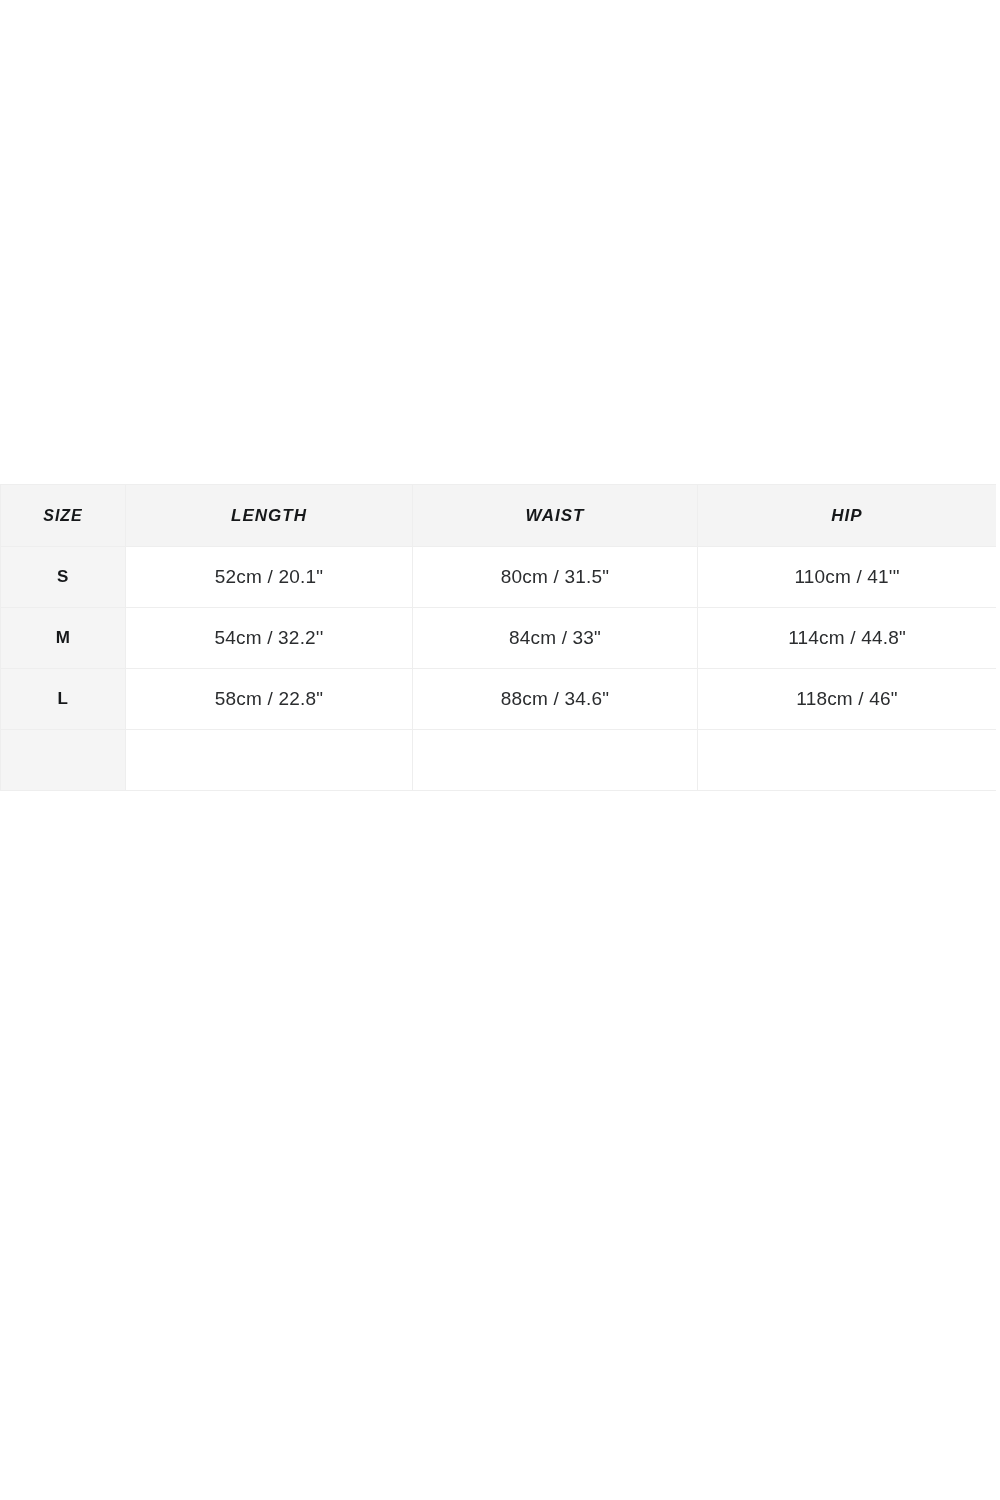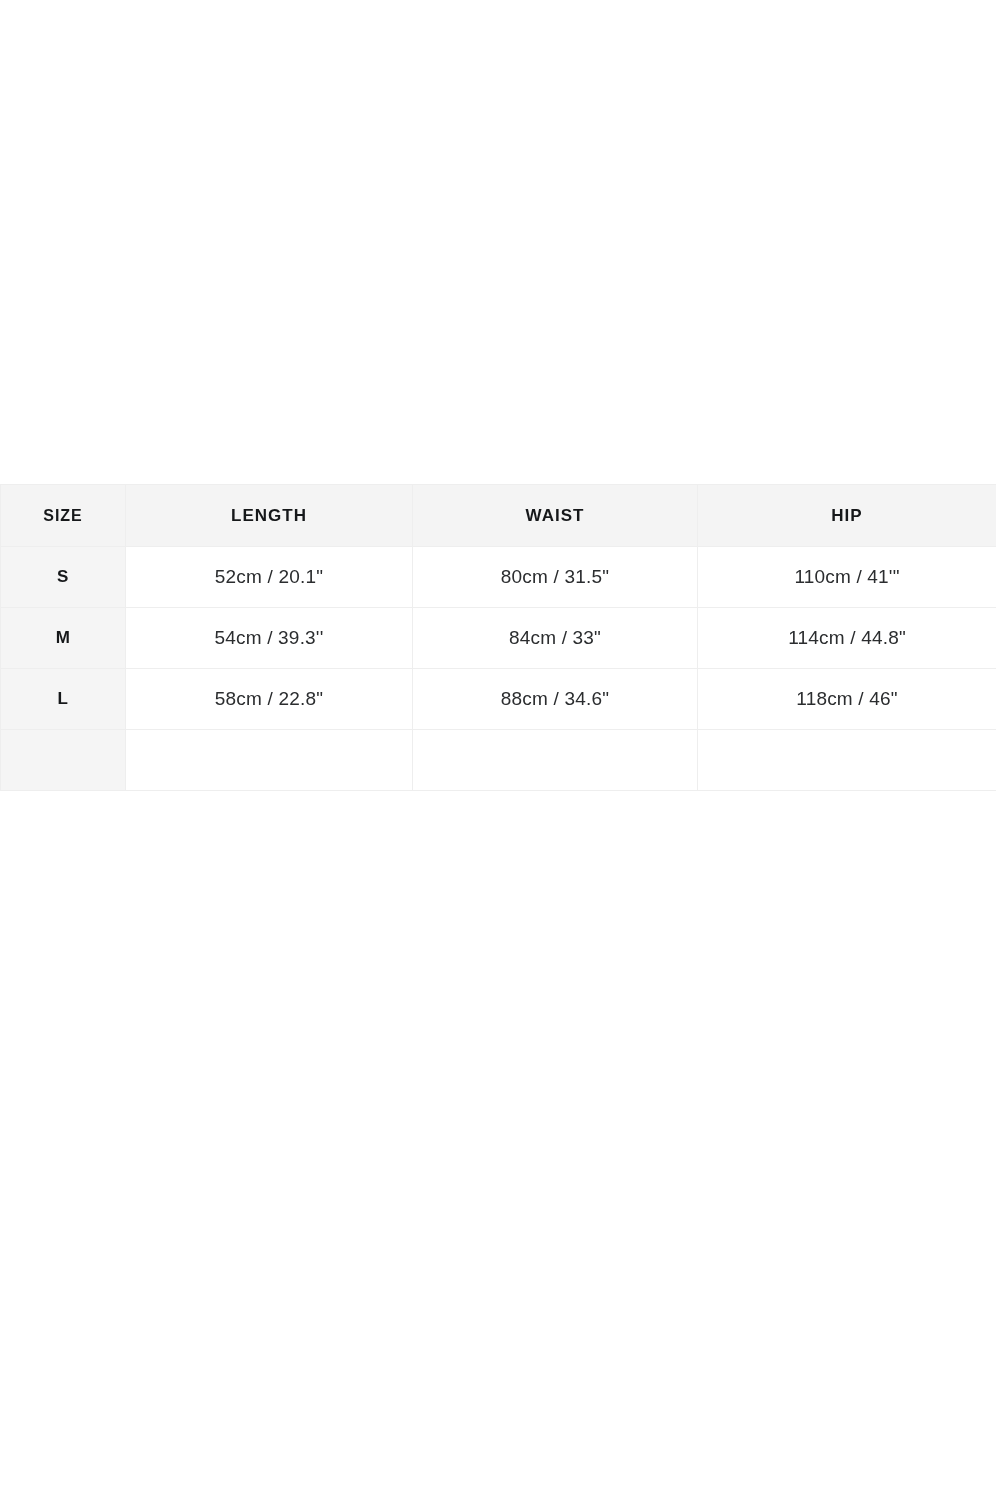--- a/index.html
+++ b/index.html
@@ -57,20 +57,21 @@
   thead tr {
     height: 62px;
   }
   thead th {
     background: #f4f4f4;
     font-size: 17px;
     font-weight: bold;
     letter-spacing: 0.06em;
     color: #16181a;
     text-transform: uppercase;
+    font-style: italic;
   }
   thead th.size-head {
     font-size: 16px;
   }
 
   
   tbody tr {
     height: 61px;
   }
   tbody td {
@@ -118,21 +119,21 @@
 
       <tbody>
         <tr>
           <td class="size-cell">S</td>
           <td>52cm / 20.1"</td>
           <td>80cm / 31.5"</td>
           <td>110cm / 41'"</td>
         </tr>
         <tr>
           <td class="size-cell">M</td>
-          <td>54cm / 39.3''</td>
+          <td>54cm / 32.2''</td>
           <td>84cm / 33"</td>
           <td>114cm / 44.8"</td>
         </tr>
         <tr>
           <td class="size-cell">L</td>
           <td>58cm / 22.8"</td>
           <td>88cm / 34.6"</td>
           <td>118cm / 46"</td>
         </tr>
         <tr class="blank-row">

